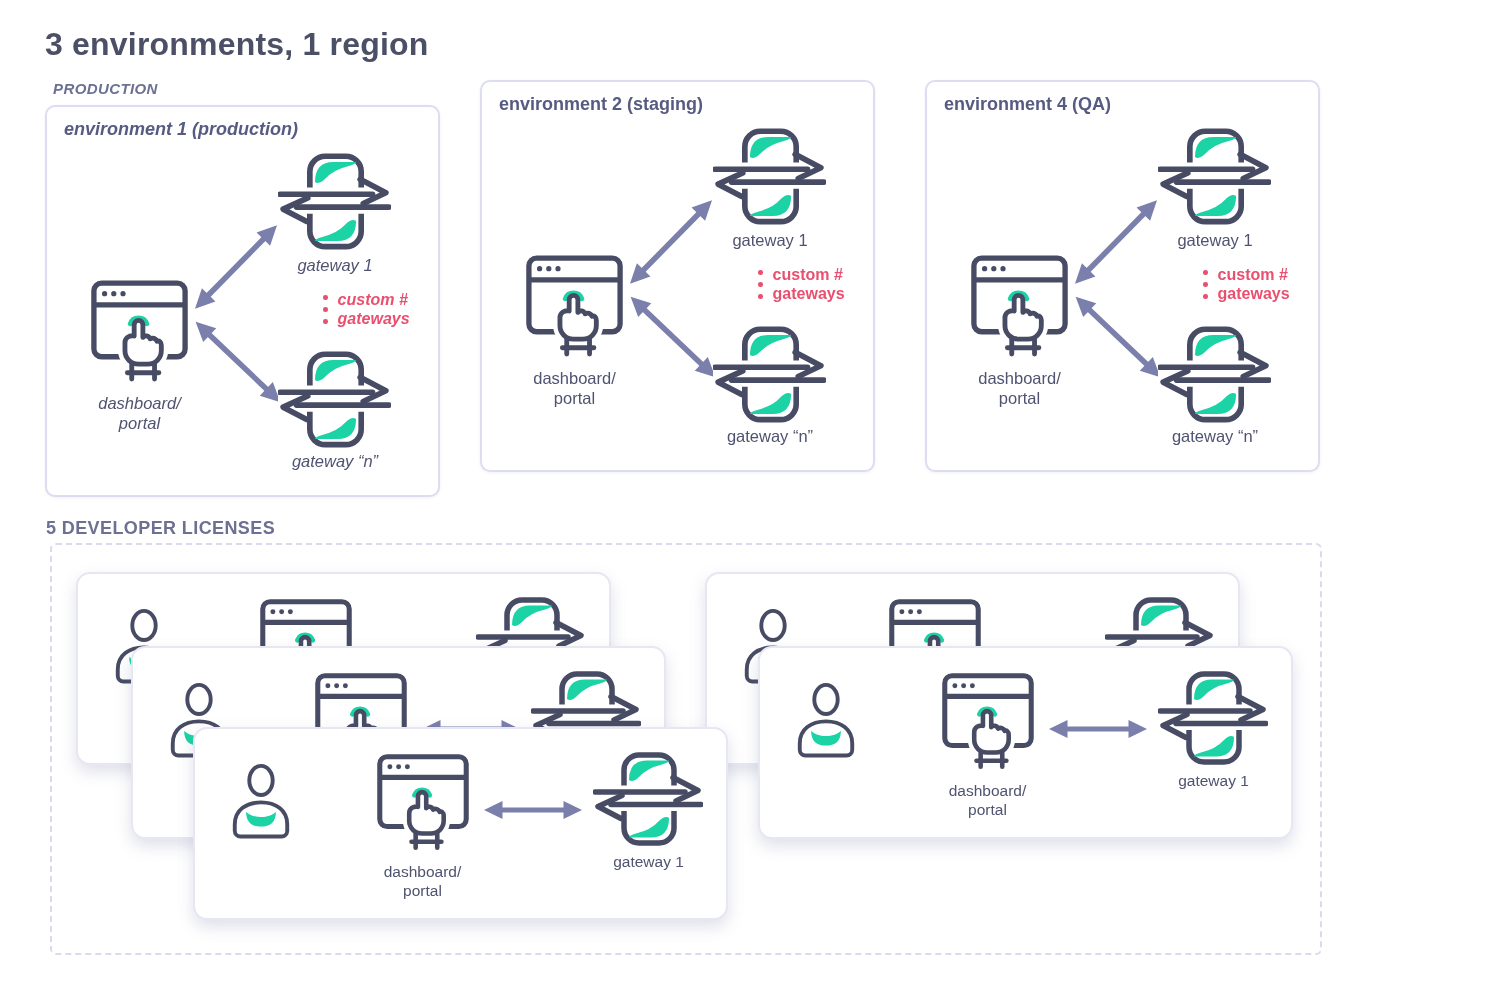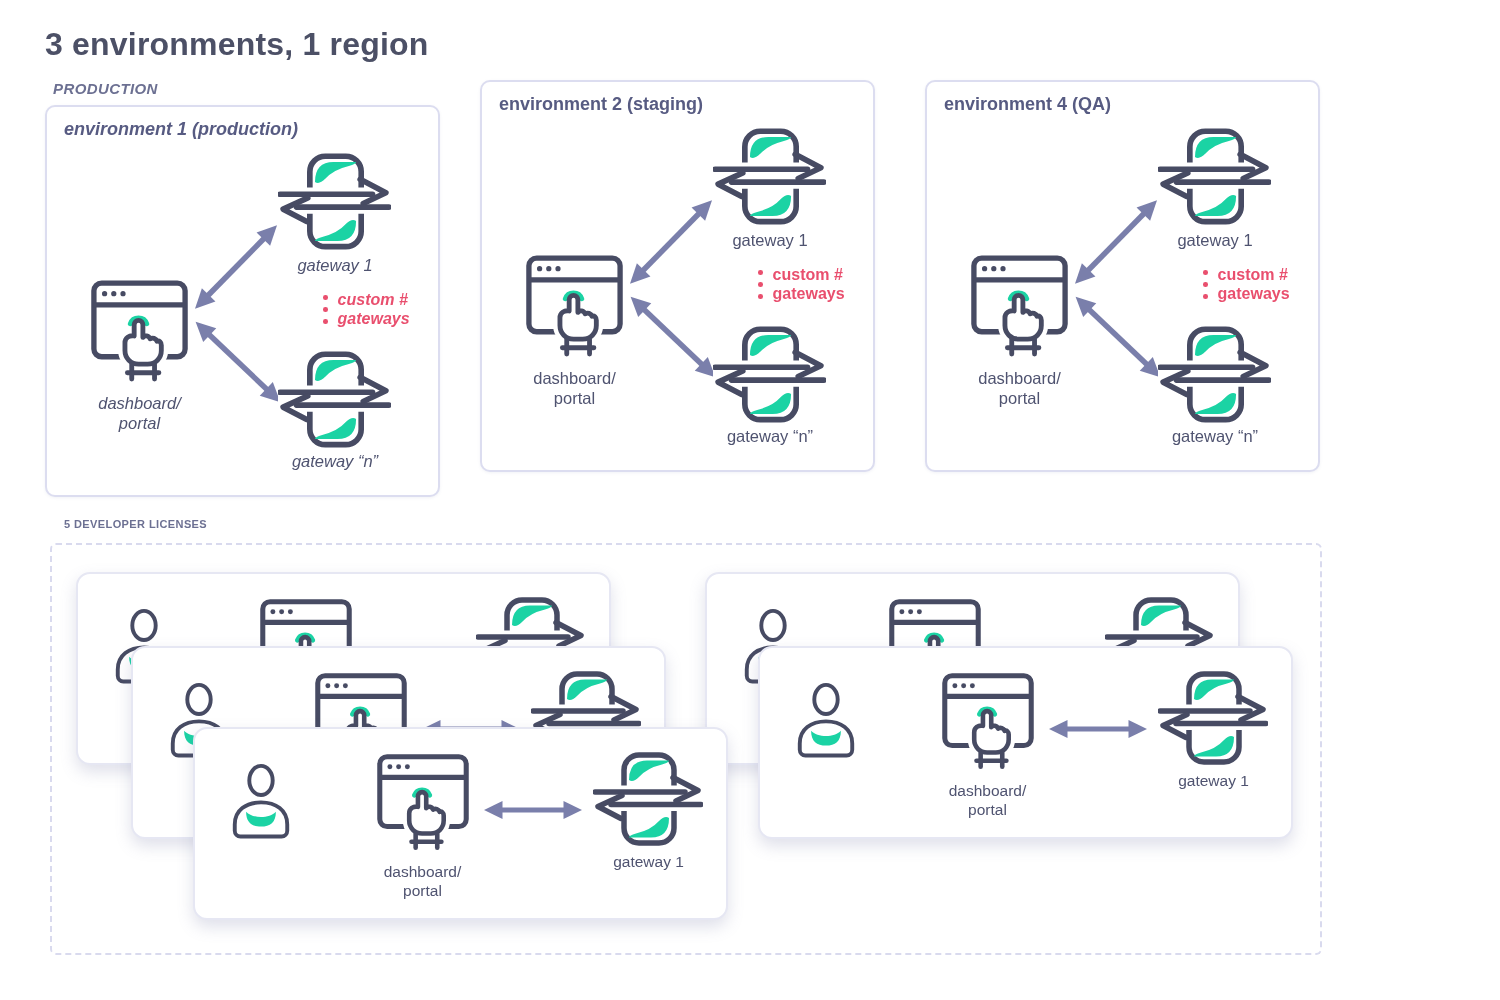--- a/index.html
+++ b/index.html
@@ -32,21 +32,21 @@
   .dash-icon{left:44px;top:172px;}
   .gw-top-label{left:226px;top:148px;width:124px;}
   .gw-bot-label{left:213px;top:344px;width:150px;}
   .dash-label{left:25px;top:286px;width:135px;}
   .custom-note{position:absolute;left:276px;top:184px;display:flex;gap:10px;
     align-items:flex-start;}
   .dots{display:flex;flex-direction:column;gap:7.5px;padding-top:4px;}
   .dot{width:4.6px;height:4.6px;border-radius:50%;background:var(--red);}
   .note-text{font-size:16px;font-weight:700;color:var(--red);line-height:1.18;}
   .env-arrows{position:absolute;left:0;top:0;width:395px;height:392px;}
-  .lic-label{position:absolute;left:64px;top:518px;font-size:11px;font-weight:700;
+  .lic-label{position:absolute;left:46px;top:518px;font-size:18px;font-weight:700;
     color:var(--section_label);letter-spacing:.4px;}
   .lic-box{position:absolute;left:50px;top:543px;width:1272px;height:412px;
     border:2px dashed var(--dashed_border);border-radius:6px;box-sizing:border-box;}
   .lic-card{position:absolute;width:535px;height:193px;background:#fff;
     border:2px solid var(--card_border);border-radius:14px;box-sizing:border-box;
     box-shadow:0 7px 16px rgba(109,113,160,.22);}
   .lic-card .label{font-size:15.5px;}
   .lic-person{left:34px;top:33px;}
   .lic-dash{left:182px;top:24px;}
   .lic-arrow{left:288px;top:70px;}

